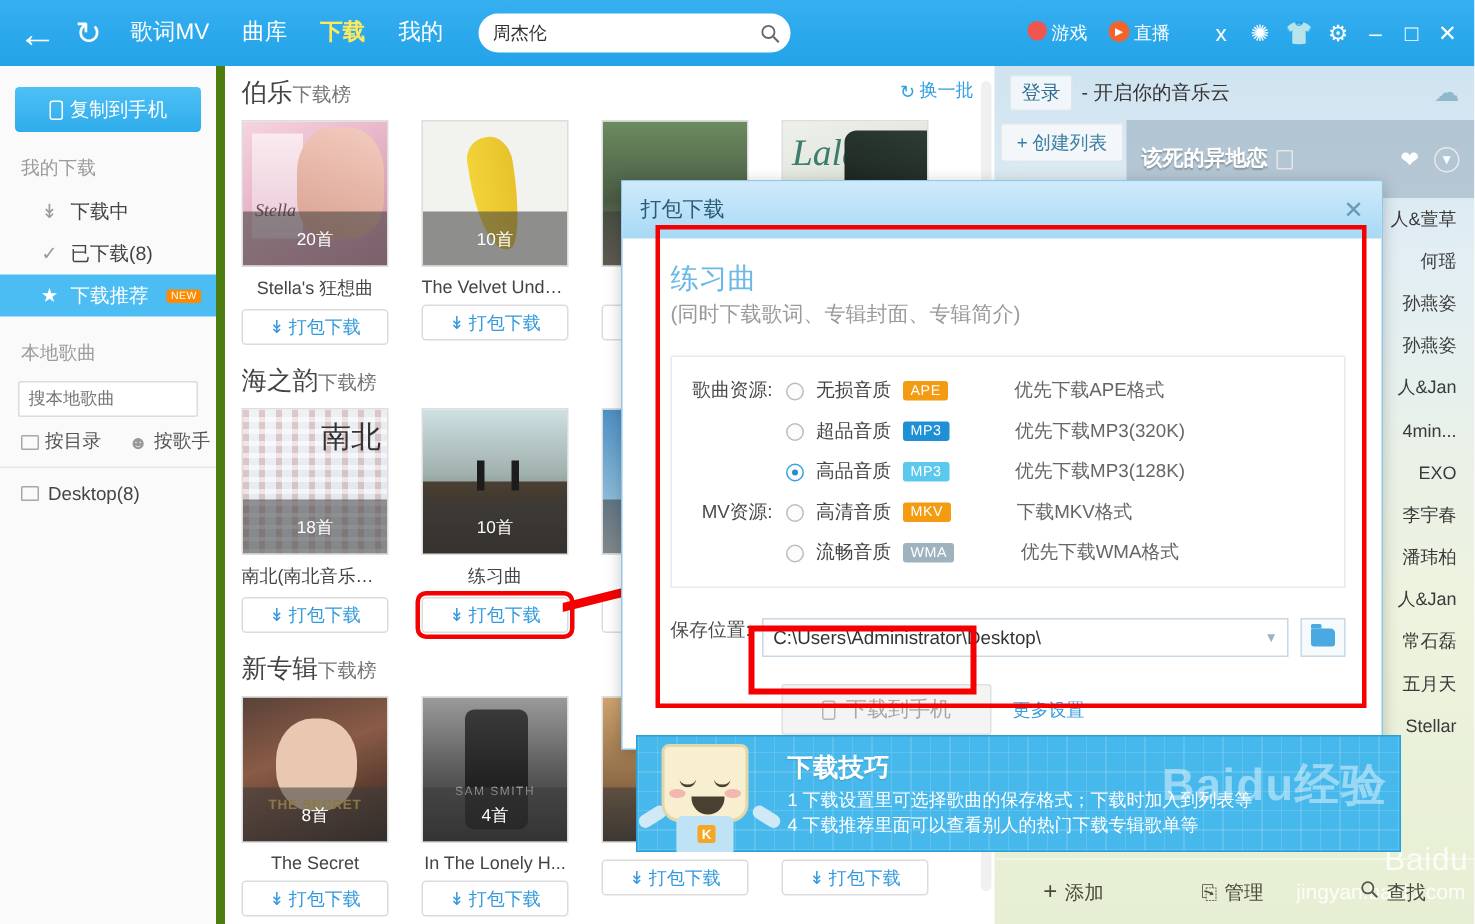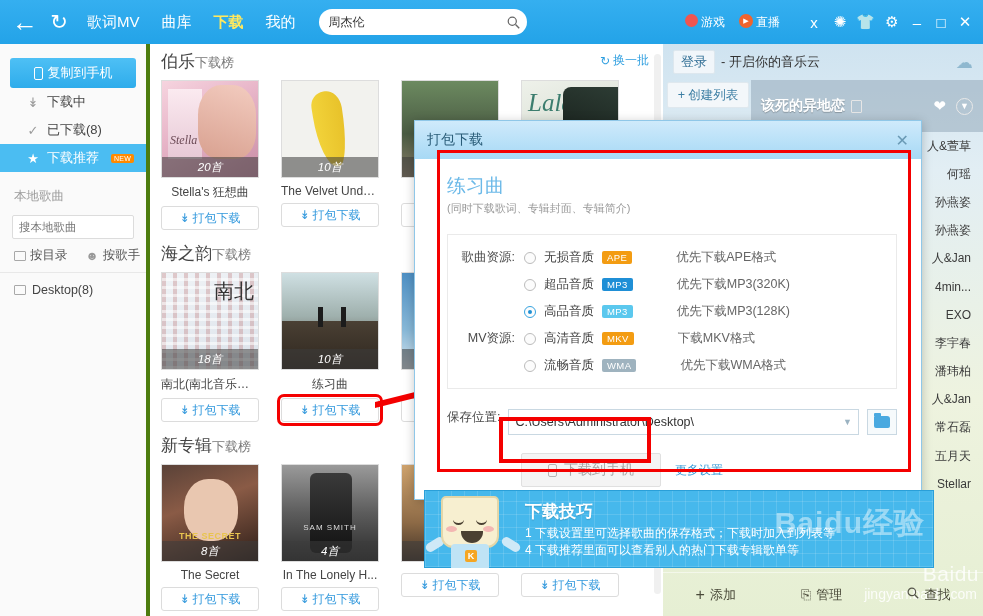--- a/index.html
+++ b/index.html
@@ -50,21 +50,21 @@
     width: 14px; height: 14px; border-radius: 50%;
     background: #f1642d; display: flex; align-items: center; justify-content: center;
     color: #fff; font-size: 7px;
   }
   .tb-sq { width: 26px; height: 44px; font-size: 15px; }
   .tb-win { width: 24px; height: 44px; font-size: 15px; }
 
   
   .sidebar {
     position: absolute; left: 0; top: 44px; width: 150px; height: 572px;
-    background: #fafafa; border-right: 4px solid #4d7c0f;
+    background: #fafafa; border-right: 6px solid #4d7c0f;
   }
   .copy-btn {
     margin: 14px 10px 0 10px; height: 30px; border-radius: 3px;
     background: linear-gradient(#4ec0f5, #2eaceb); color: #fff; font-size: 13px;
     display: flex; align-items: center; justify-content: center; gap: 5px;
     cursor: pointer;
   }
   .phone-ico {
     width: 9px; height: 13px; border: 1.5px solid #fff; border-radius: 2px;
     display: inline-block;
@@ -116,23 +116,23 @@
     position: absolute; right: 14px; top: 8px; font-size: 12px; color: #2f9fe0;
     cursor: pointer; display: flex; align-items: center; gap: 3px;
   }
   .cards { display: flex; padding-left: 10px; gap: 22px; }
   .card { width: 98px; }
   .thumb {
     width: 98px; height: 98px; position: relative; overflow: hidden;
     border: 1px solid #ddd;
   }
   .thumb .cnt {
-    position: absolute; left: 0; right: 0; bottom: 0; height: 20px;
+    position: absolute; left: 0; right: 0; bottom: 0; height: 36px;
     background: rgba(60,60,60,.55); color: #fff; font-size: 11.5px;
-    display: flex; align-items: center; justify-content: center; font-style: italic;
+    display: flex; align-items: center; justify-content: center;
   }
   .card-title {
     font-size: 12px; color: #444; text-align: center; padding: 6px 0 5px;
     white-space: nowrap; overflow: hidden; text-overflow: ellipsis;
   }
   .pack-btn {
     height: 24px; border: 1px solid #dcdcdc; border-radius: 3px; background: #fff;
     color: #3399dd; font-size: 12px; display: flex; align-items: center;
     justify-content: center; gap: 3px; cursor: pointer;
   }
@@ -257,21 +257,21 @@
     height: 38px; background: linear-gradient(#cfeafb,#a7d9f5);
     display: flex; align-items: center; padding: 0 12px; font-size: 14px; color: #2a5c78;
   }
   .dlg-close { margin-left: auto; font-size: 16px; color: #6a9ab5; cursor: pointer; }
   .dlg-redbox {
     position: absolute; left: 22px; top: 29px; right: 10px; bottom: 27px;
     border: 3px solid #f40000; pointer-events: none; z-index: 3;
   }
   .dlg-body { padding: 14px 24px 0 32px; }
   .dlg-song { font-size: 19px; color: #6bb9e8; }
-  .dlg-sub { font-size: 11px; color: #9a9a9a; margin-top: 2px; }
+  .dlg-sub { font-size: 14px; color: #9a9a9a; margin-top: 2px; }
   .optbox { border: 1px solid #eaeaea; margin-top: 18px; padding: 9px 0 9px 0; }
   .optrow { display: flex; align-items: center; height: 27px; font-size: 12.5px; color: #444; }
   .optlabel { width: 76px; text-align: right; color: #4a4a4a; padding-right: 9px; }
   .radio {
     width: 12px; height: 12px; border-radius: 50%; border: 1px solid #bcbcbc;
     background: #fcfcfc; display: inline-block; position: relative; cursor: pointer;
   }
   .radio.on { border-color: #36a3e0; }
   .radio.on::after {
     content: ""; position: absolute; left: 3px; top: 3px; width: 4px; height: 4px;
@@ -392,20 +392,21 @@
       <div class="tb-icon tb-win">✕</div>
     </div>
   </div>
 
   <div class="sidebar">
     <div class="copy-btn">
       <span class="phone-ico"></span>
       <span>复制到手机</span>
     </div>
 
+    <div class="sb-group">我的下载</div>
 
     <div class="sb-item">
       <span class="ic">↡</span>
       <span>下载中</span>
     </div>
     <div class="sb-item">
       <span class="ic">✓</span>
       <span>已下载(8)</span>
     </div>
     <div class="sb-item sel">

